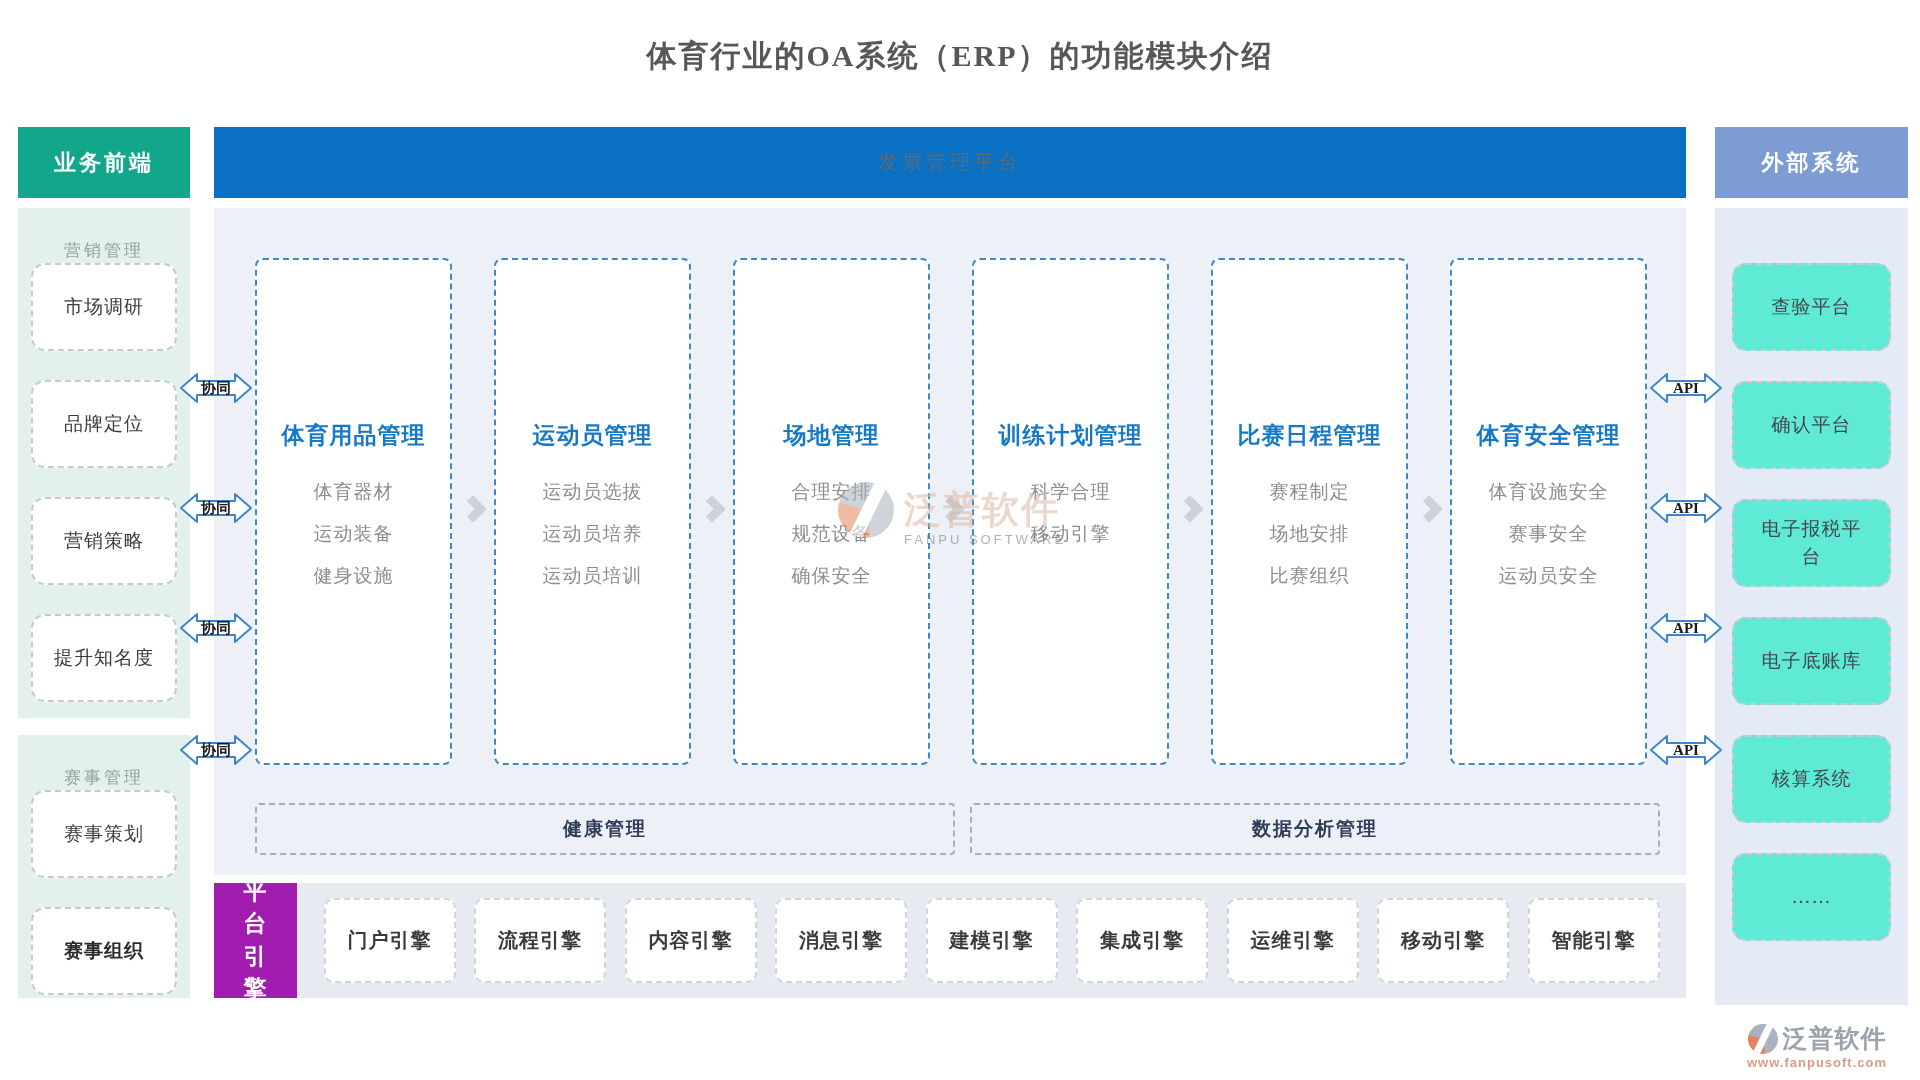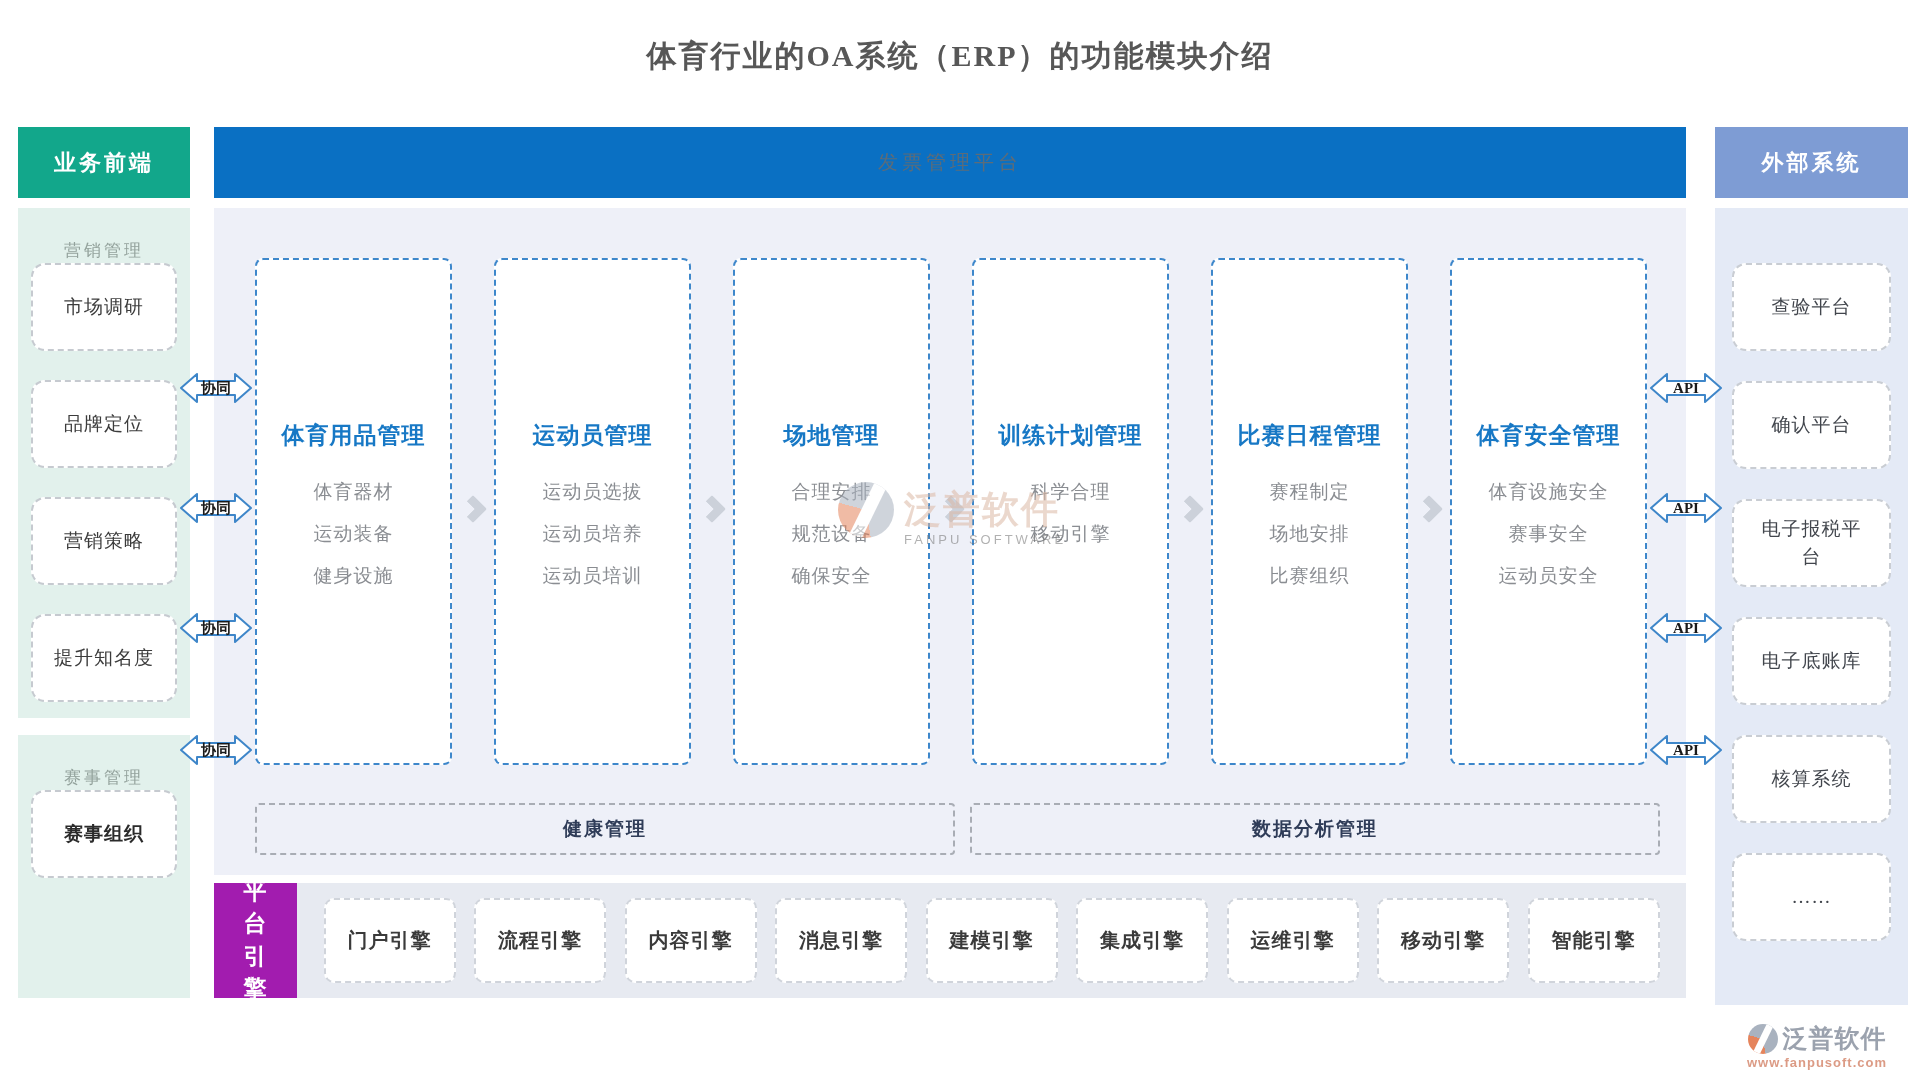--- a/index.html
+++ b/index.html
@@ -89,21 +89,21 @@
   #right-header {
     left:1715px; top:127px; width:193px; height:71px; background:#7E9CD4;
     color:#fff; font-size:22px; font-weight:bold; letter-spacing:3px;
     display:flex; align-items:center; justify-content:center;
   }
   #right-panel {
     left:1715px; top:208px; width:193px; height:797px; background:#E4EAF6;
     display:flex; flex-direction:column; align-items:center; padding-top:55px; gap:30px;
   }
   .right-box {
-    width:159px; height:88px; background:#ffffff; border:2px dashed #C9CDD3; border-radius:14px;
+    width:159px; height:88px; background:#5eead4; border:2px dashed #C9CDD3; border-radius:14px;
     display:flex; align-items:center; justify-content:center; text-align:center;
     font-size:19px; color:#42464D; letter-spacing:1px; line-height:1.45; padding:0 27px;
   }
 
   
   .conn { width:72px; height:36px; }
   .conn svg { position:absolute; left:0; top:0; }
   .conn .lbl {
     position:absolute; left:0; top:0; width:72px; height:36px;
     display:flex; align-items:center; justify-content:center;
@@ -143,20 +143,21 @@
 <div class="abs left-panel" id="left-panel-1">
   <div class="group-label">营销管理</div>
   <div class="side-box">市场调研</div>
   <div class="side-box">品牌定位</div>
   <div class="side-box">营销策略</div>
   <div class="side-box">提升知名度</div>
 </div>
 
 <div class="abs left-panel" id="left-panel-2">
   <div class="group-label">赛事管理</div>
+  <div class="side-box">赛事策划</div>
   <div class="side-box bold-sans">赛事组织</div>
 </div>
 
 <div class="abs" id="top-bar">发票管理平台</div>
 
 <div class="abs" id="main-panel"></div>
 
 <div class="abs" id="columns">
   <div class="module-col">
     <div class="module-title">体育用品管理</div>

